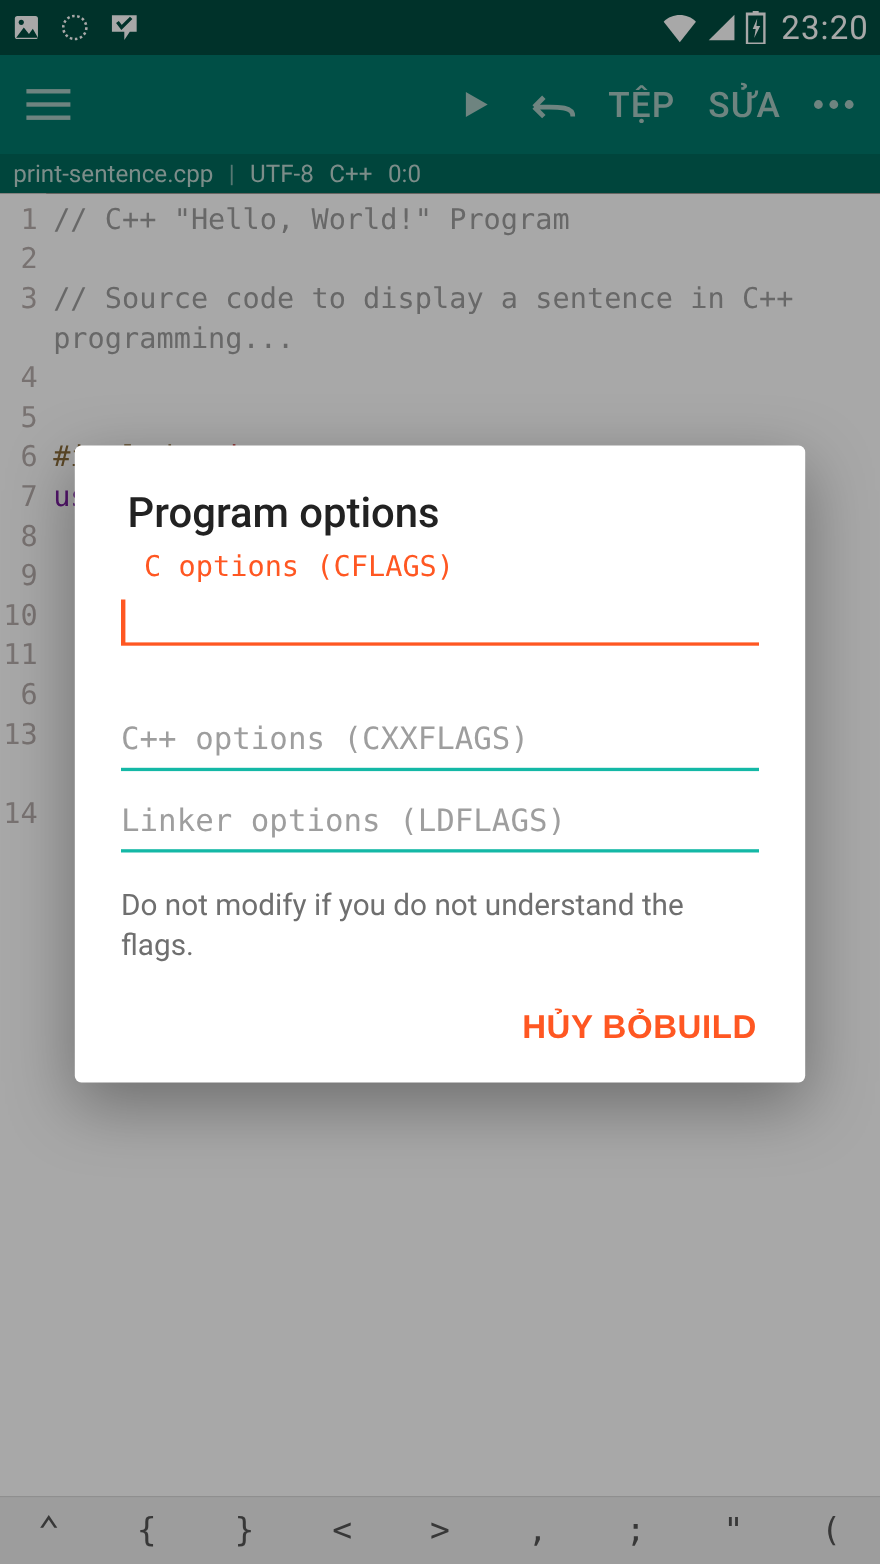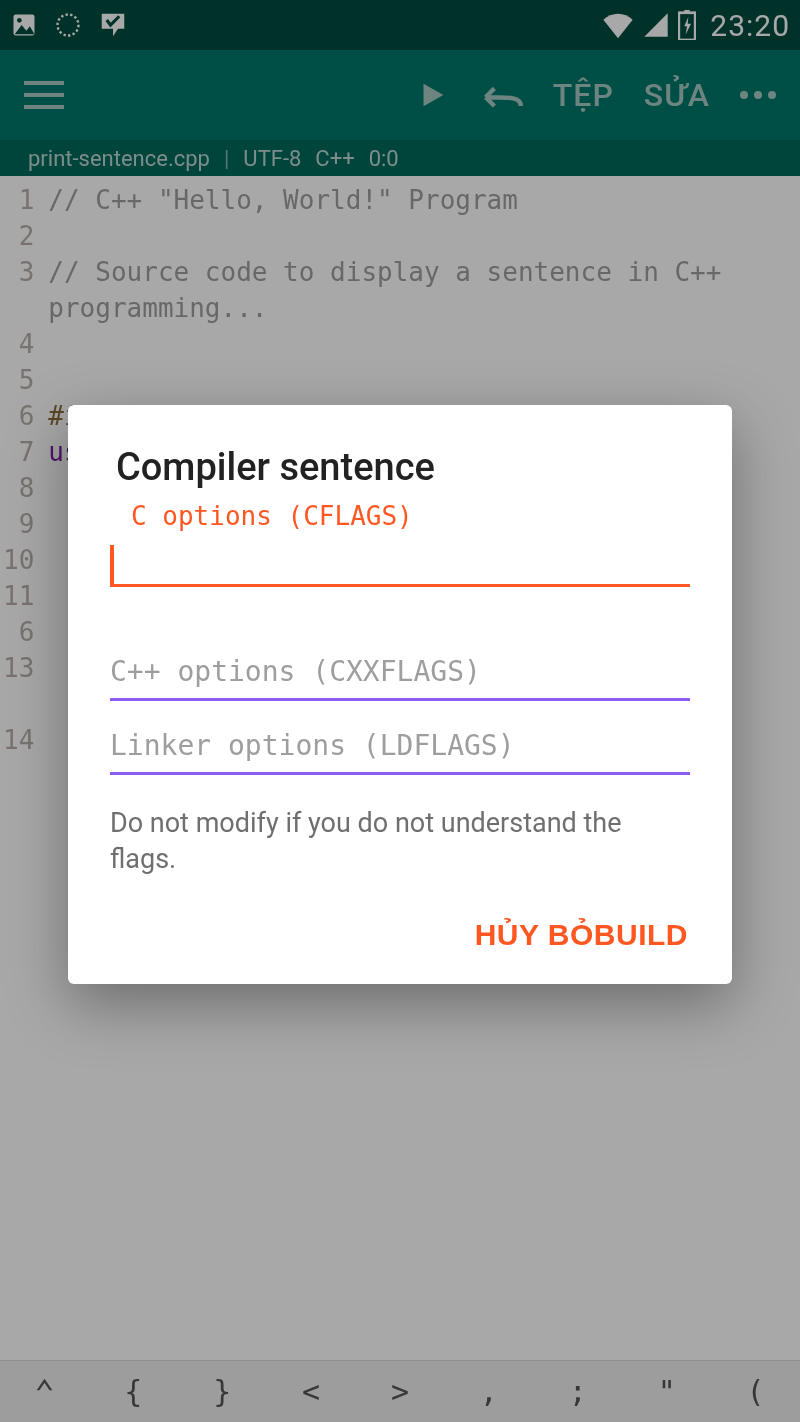--- a/index.html
+++ b/index.html
@@ -17,21 +17,21 @@
   .actionbar { height:90px; background:#00796b; display:flex; align-items:center; padding:0 24px; color:#cfe4df; }
   .actionbar .hamburger { width:40px; height:28px; display:flex; flex-direction:column; justify-content:space-between; }
   .actionbar .hamburger span { display:block; height:4px; background:#a7c9c2; }
   .actionbar .spacer { flex:1 1 auto; }
   .actionbar .act { display:flex; align-items:center; justify-content:center; margin-left:30px; color:#a7c9c2; }
   .actionbar .act.text { font-size:32px; font-weight:500; letter-spacing:1px;text-align:right; }
   .actionbar .dots { display:flex; gap:6px; margin-left:30px; }
   .actionbar .dots span { width:8px; height:8px; border-radius:50%; background:#a7c9c2; }
 
   
-  .infobar { height:36px; background:#00695c; color:#bcd6d1; font-size:22px; display:flex; align-items:center; padding:0 28px; gap:14px; }
+  .infobar { height:36px; background:#00695c; color:#bcd6d1; font-size:22px; display:flex; align-items:center; padding:0 12px; gap:14px; }
   .infobar .sep { opacity:.7; }
 
   
   .editor { position:relative; display:flex; height:1184px; background:#fff; }
   .gutter { width:50px; background:#fff; color:#b7aeac; font-family:"DejaVu Sans Mono","Courier New",monospace; font-size:26px; text-align:right; padding:6px 8px 0 0; line-height:36px; }
   .code { flex:1 1 auto; padding:6px 10px 0 6px; font-family:"DejaVu Sans Mono","Courier New",monospace; font-size:26px; line-height:36px; white-space:pre-wrap; word-break:break-word; color:#383838; }
   .cmt { color:#9e9e9e; }
   .pp  { color:#8a6d3b; }
   .inc { color:#c62828; }
   .kw  { color:#7b1fa2; }
@@ -43,21 +43,21 @@
 
   
   .scrim { position:absolute; inset:0; background:rgba(0,0,0,.34); }
 
   
   .dialog { position:absolute; left:68px; top:405px; width:664px; background:#ffffff; border-radius:6px; box-shadow:0 20px 60px rgba(0,0,0,.35); padding:40px 42px 32px; }
   .dialog h1 { font-size:38px; font-weight:500; color:#222; margin-left:6px; }
   .field { margin-top:18px; }
   .field.first { margin-top:12px; }
   .field .flabel { font-family:"DejaVu Sans Mono","Courier New",monospace; font-size:26px; color:#ff5722;margin-left:21px; }
-  .field .finput { height:56px; border:none; border-bottom:3px solid #8b5cf6; width:100%; font-family:"DejaVu Sans Mono","Courier New",monospace; font-size:28px; color:#333; outline:none; }
+  .field .finput { height:56px; border:none; border-bottom:3px solid #14b8a6; width:100%; font-family:"DejaVu Sans Mono","Courier New",monospace; font-size:28px; color:#333; outline:none; }
   .field .finput::placeholder { color:#9e9e9e; }
   .field.active .finput { border-bottom:3px solid #ff5722; }
   .field.active .cursor { display:inline-block; width:4px; height:40px; background:#ff5722; vertical-align:middle; position:relative; top:-42px; left:0; }
   .dialog .hint { margin-top:30px; font-size:27px; color:#6f6f6f; line-height:1.35; }
   .dialog .actions { margin-top:40px; display:flex; justify-content:flex-end; padding-right:2px; }
   .dialog .actions button { border:none; background:none; font-size:30px; font-weight:700; color:#ff5722; letter-spacing:.5px; cursor:pointer; }
 </style>
 </head>
 <body>
 
@@ -170,21 +170,21 @@
       <div class="sym">&gt;</div>
       <div class="sym">,</div>
       <div class="sym">;</div>
       <div class="sym">"</div>
       <div class="sym">(</div>
     </div>
 
   <div class="scrim"></div>
 
   <div class="dialog">
-    <h1>Compiler sentence</h1>
+    <h1>Program options</h1>
 
     <div class="field first active">
       <div class="flabel">C options (CFLAGS)</div>
       <input class="finput" value="" style="">
       <span class="cursor"></span>
     </div>
 
     <div class="field">
       <input class="finput" placeholder="C++ options (CXXFLAGS)" style="">
     </div>

